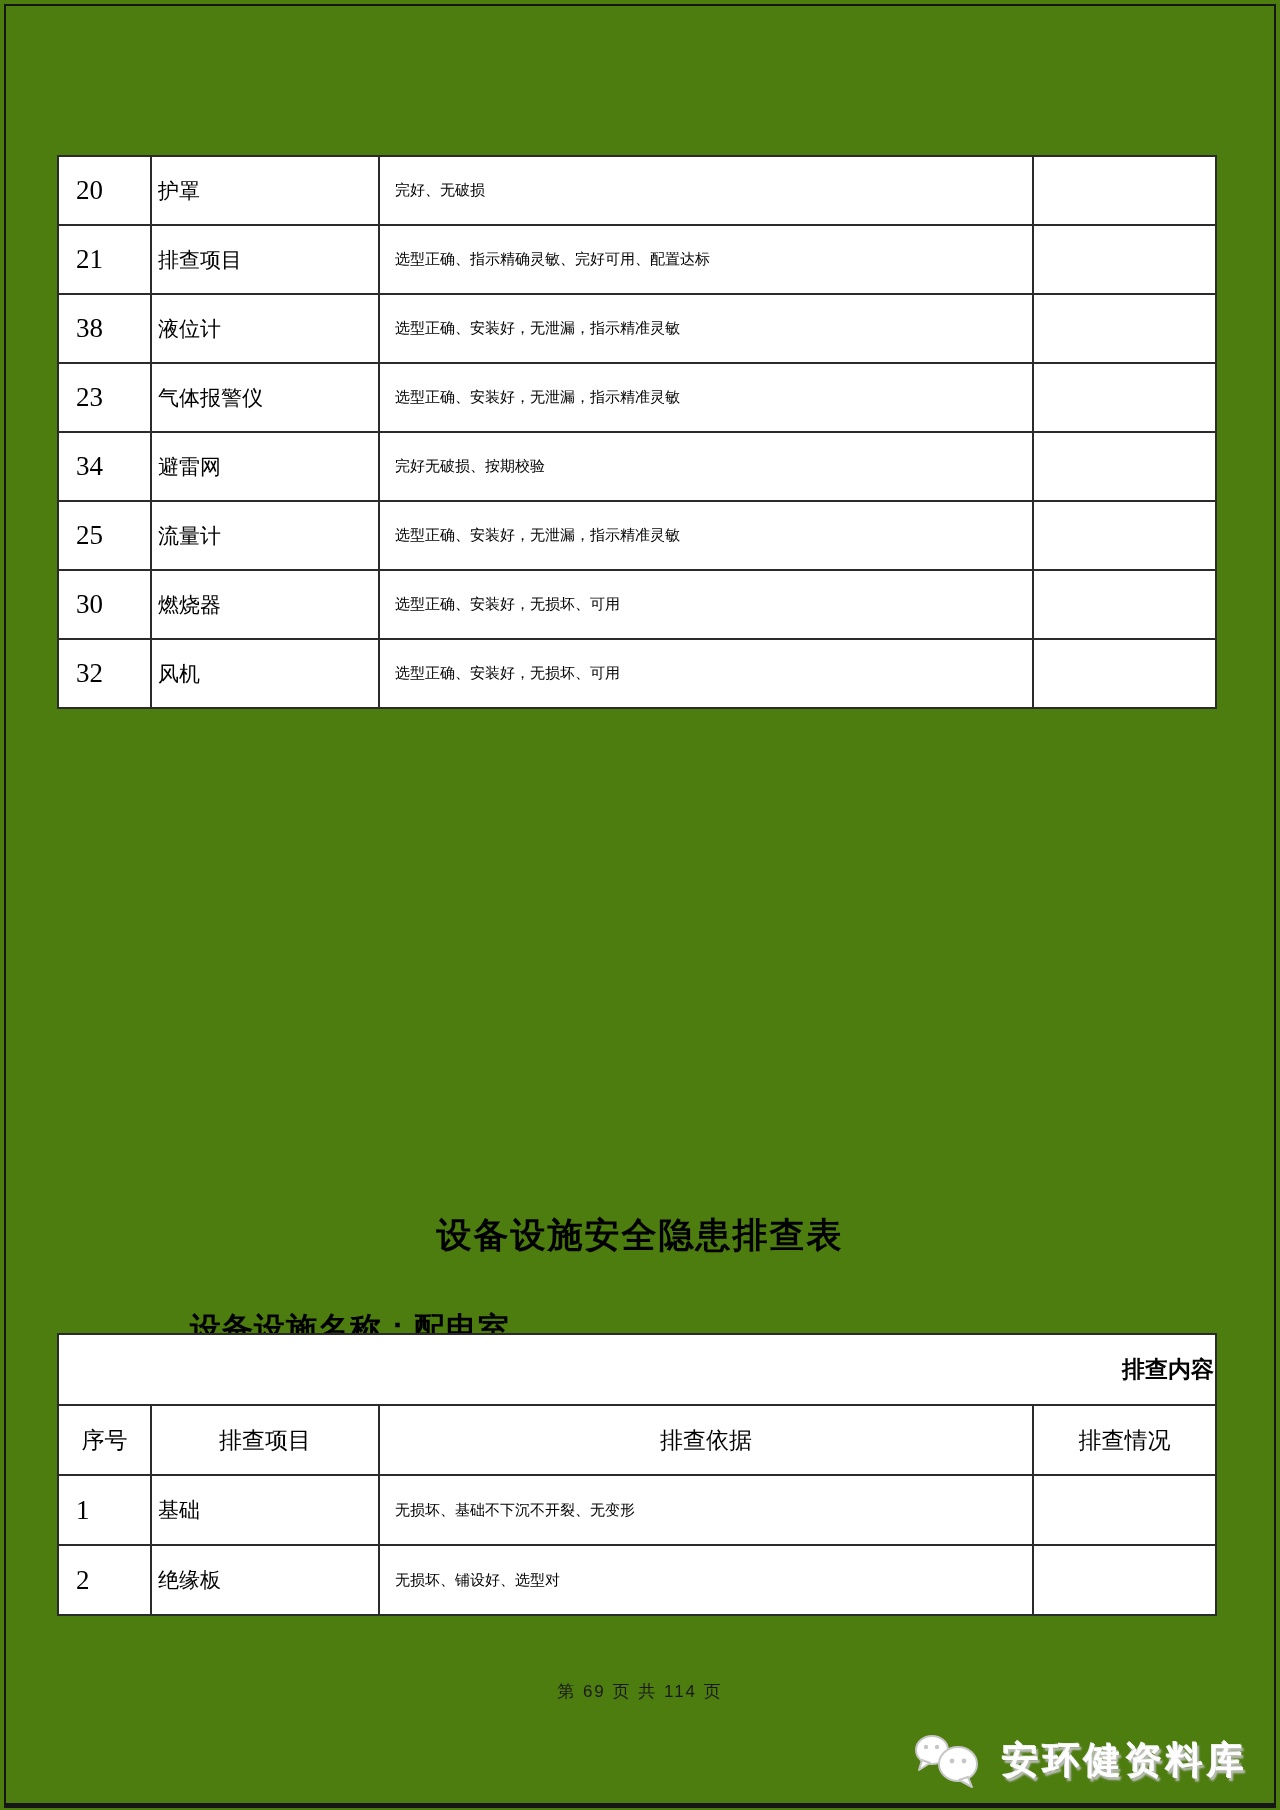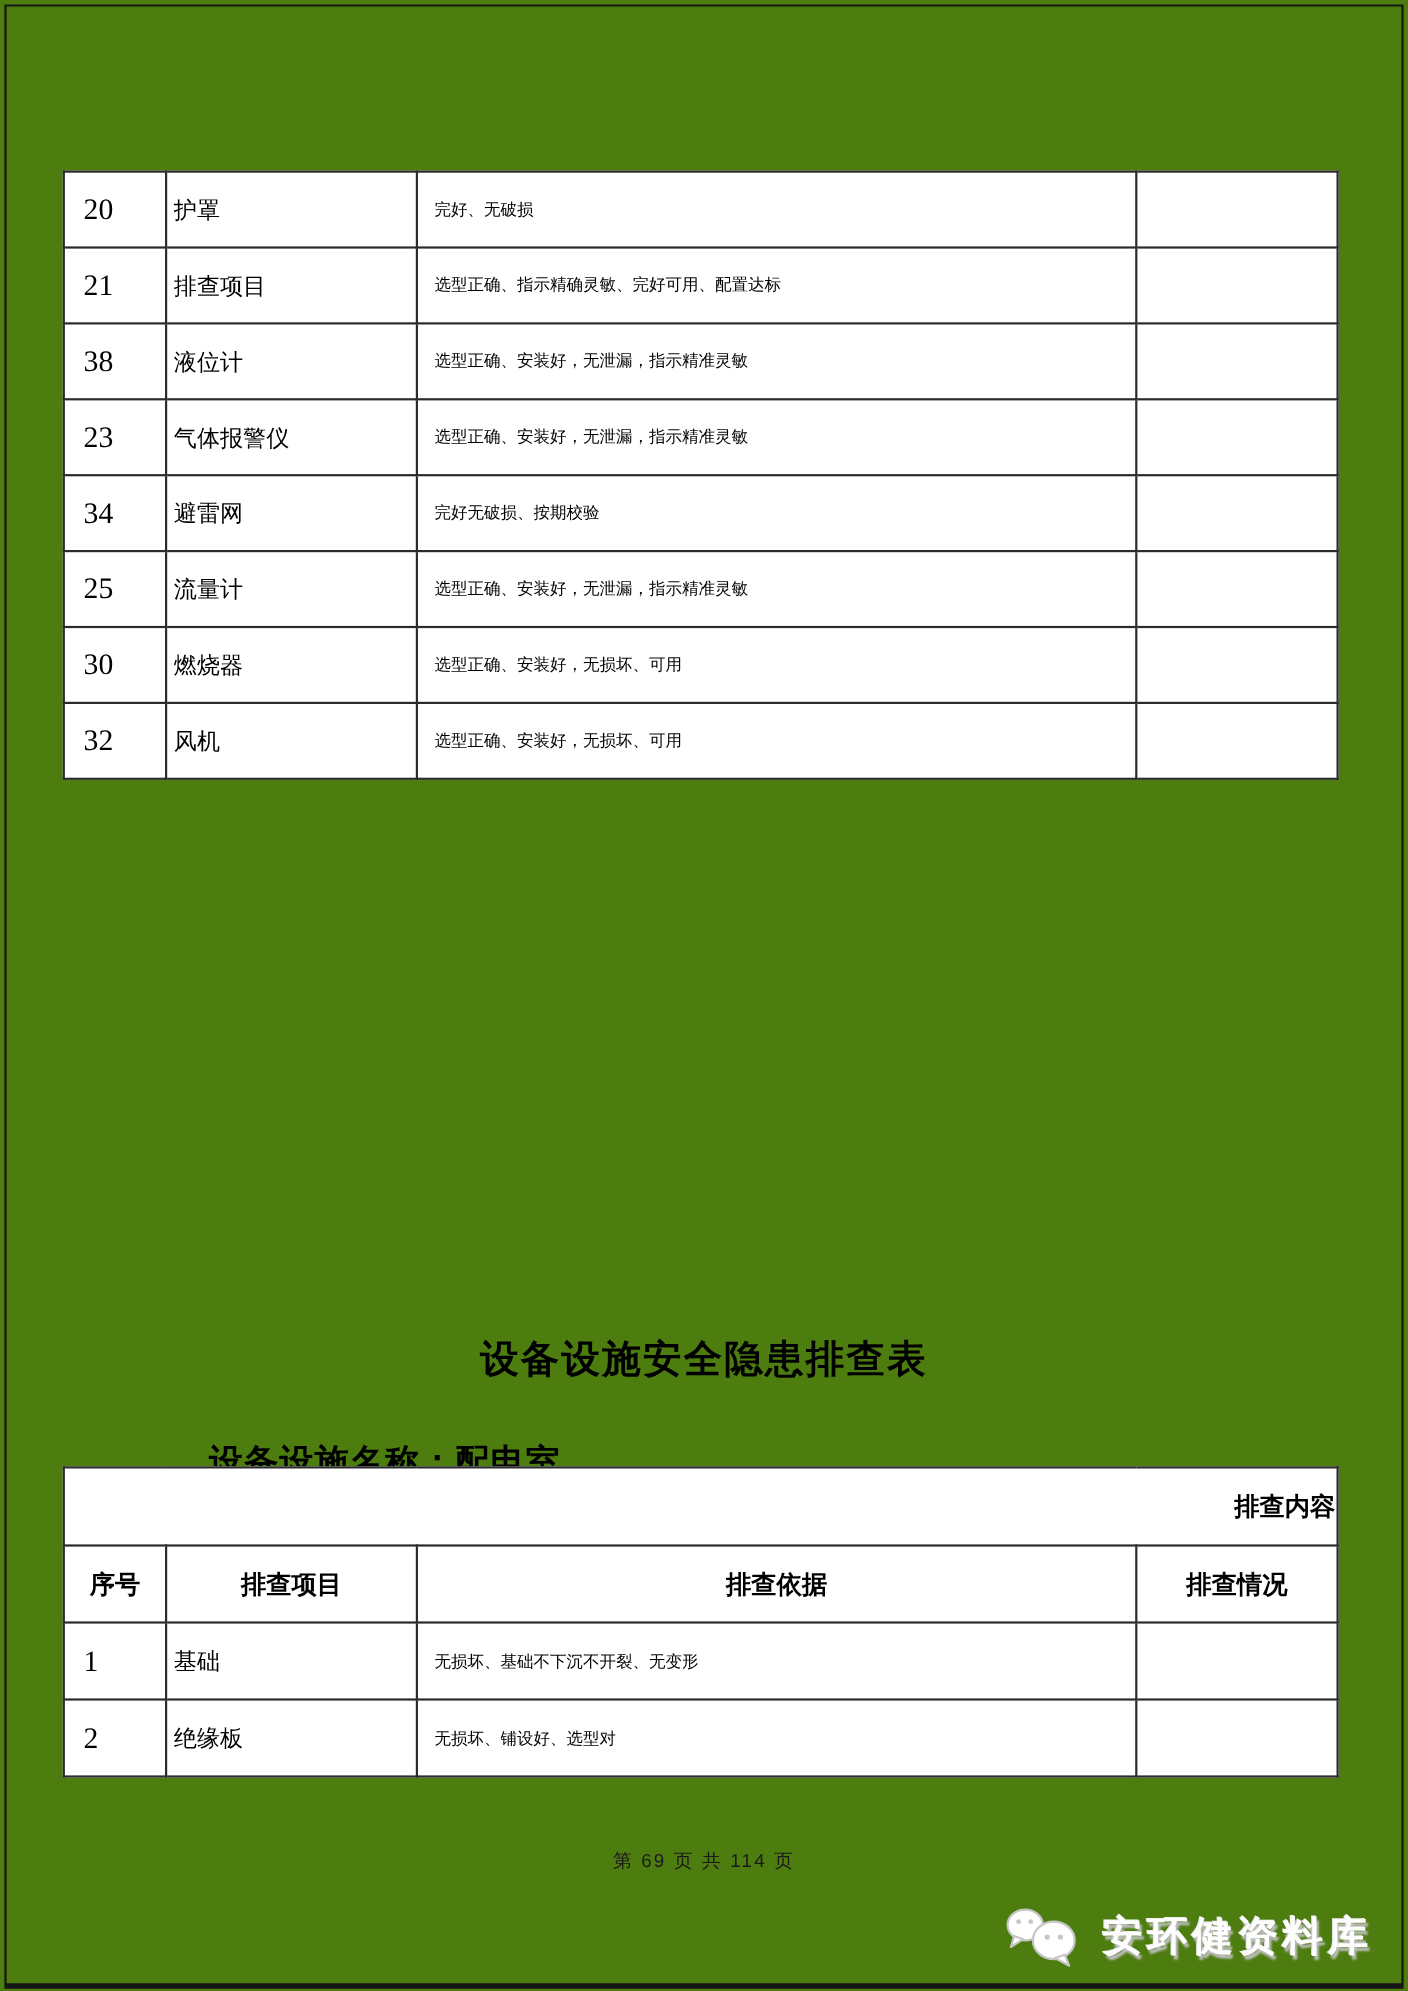--- a/index.html
+++ b/index.html
@@ -58,21 +58,21 @@
   .c-status { }
 
   .merged-header {
     text-align: right;
     font-weight: bold;
     font-size: 23px;
     height: 67px;
   }
   .col-header-row td {
     text-align: center;
-    font-weight: bold;
+    font-weight: normal;
     font-size: 23px;
     margin-left: 25px;
   }
 
   
   .doc-title {
     position: absolute;
     top: 1212px;
     left: 0;
     width: 100%;

